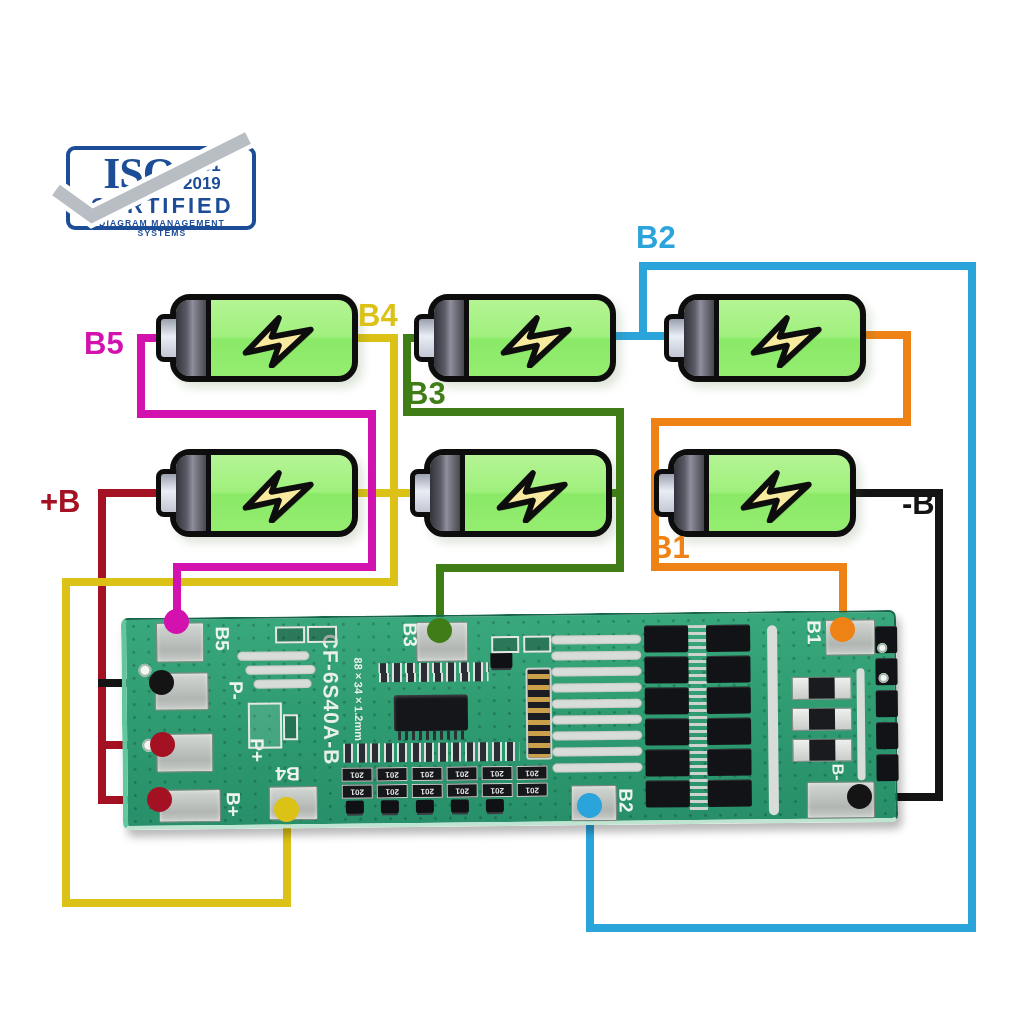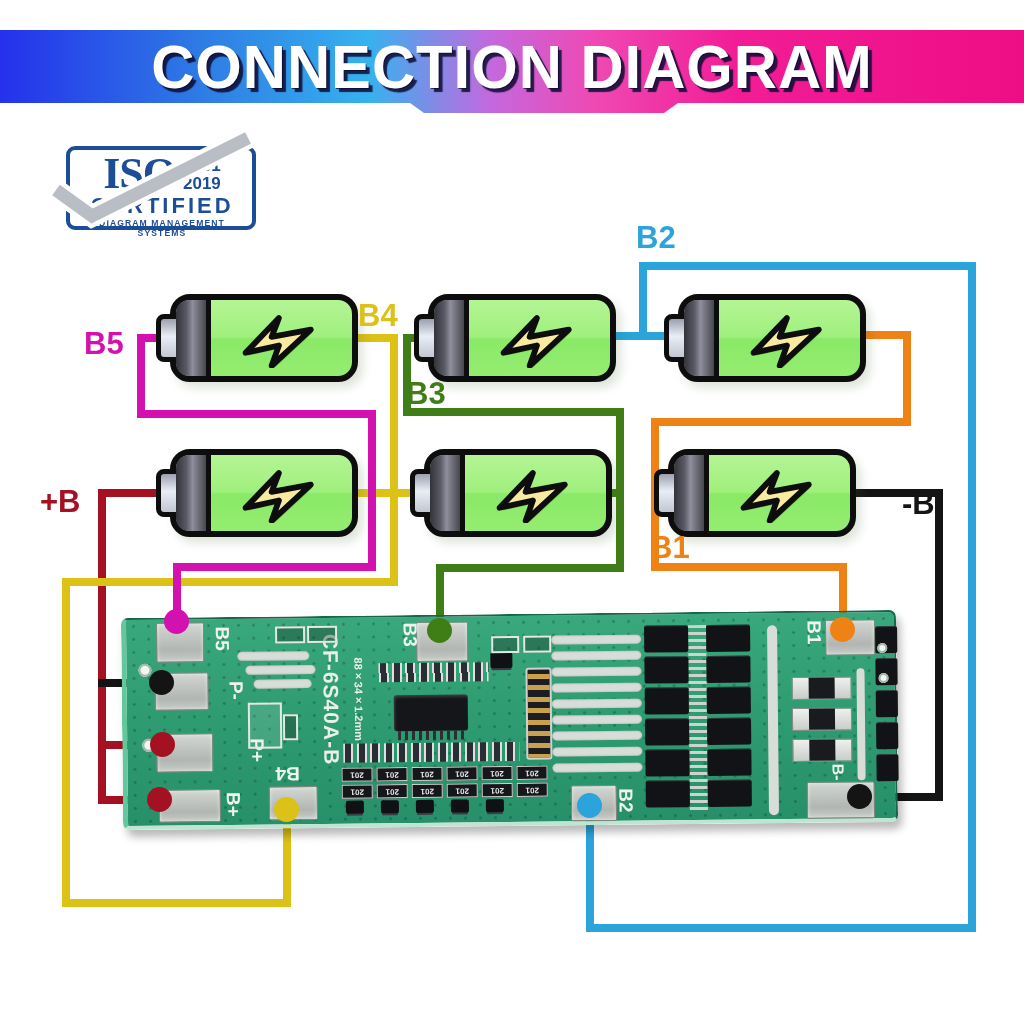--- a/index.html
+++ b/index.html
@@ -69,23 +69,20 @@
   .hdr{position:absolute;width:26px;height:92px;background:#1c1d22;border-radius:3px;
     background-image:repeating-linear-gradient(180deg,rgba(0,0,0,0) 0 4px,#caa04a 4px 9px,rgba(0,0,0,0) 9px 11.5px);
     border:2px solid #cfd3cf;box-sizing:border-box;}
   .whitebar{position:absolute;width:10px;border-radius:5px;background:#d9ddd9;}
 </style>
 </head>
 <body>
 
 <div id="stage">
 
-  <div class="banner">
-    <div class="banner-title">CONNECTION DIAGRAM</div>
-  </div>
 
   <div class="iso-box">
     <div class="iso-row1">
       <span class="iso-word">ISO</span>
       <span class="iso-nums">
         <span>9001</span>
         <span>2019</span>
       </span>
     </div>
     <div class="iso-cert">CERTIFIED</div>

